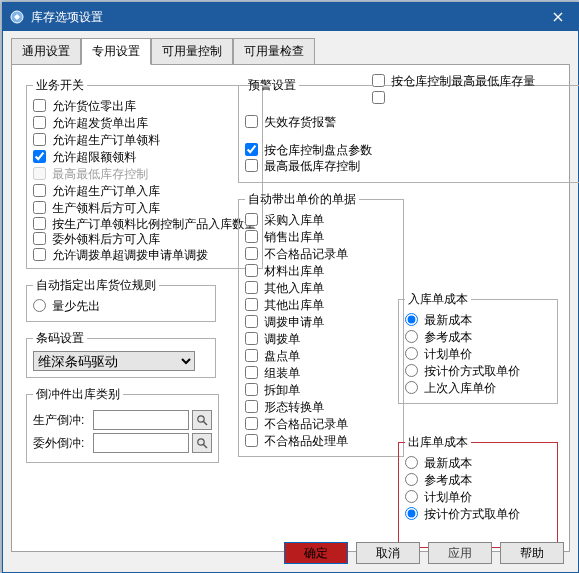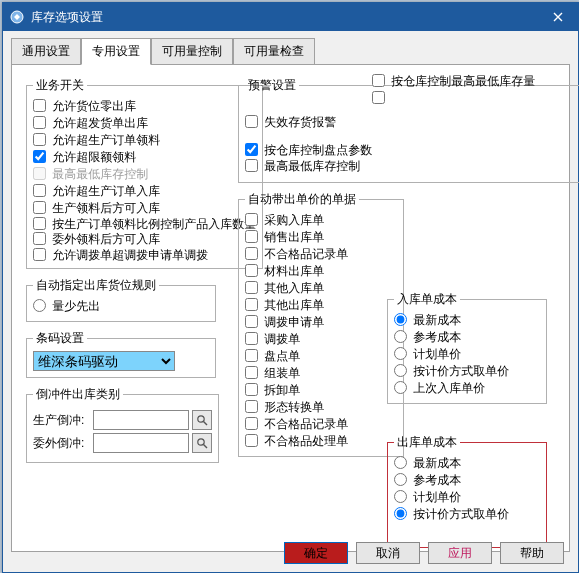--- a/index.html
+++ b/index.html
@@ -16,31 +16,31 @@
   fieldset{border:1px solid #b0b0b0;margin:8px;padding:4px 6px 6px 6px}
   legend{font-size:12px;padding:0 3px}
   label.chk, label.rdo{display:block;line-height:17px;white-space:nowrap;cursor:pointer}
   label.chk input, label.rdo input{vertical-align:-2px;margin:0 3px 0 0}
   label.chk.disabled{color:#9e9e9e}
   label.chk.two{line-height:14px}
   .col{position:absolute}
   .colL{left:6px;top:4px;width:206px}
   .colM{left:218px;top:4px;width:190px}
   .colRtop{left:360px;top:8px;width:190px}
-  .colR{left:367px;top:218px;width:176px}
+  .colR{left:378px;top:218px;width:176px}
   .highlight{border:1px solid #c0303a}
   .row-small{display:flex;align-items:center;margin:3px 0}
   .row-small span{width:60px}
   .row-small input[type=text]{width:90px;height:18px;border:1px solid #888;padding:0 2px}
   .row-small .mag{width:18px;height:18px;border:1px solid #888;background:#e8e8e8;display:flex;align-items:center;justify-content:center;margin-left:3px;cursor:pointer}
-  select{width:142px;height:20px;border:1px solid #888;background:#7dd3fc}
+  select{width:162px;height:20px;border:1px solid #888;background:#e5e5e5}
   .buttons{position:absolute;right:14px;bottom:8px;display:flex;gap:8px}
   .btn{width:64px;height:22px;border:1px solid #888;background:#e6e6e6;cursor:pointer;font-size:12px;font-family:inherit}
   .btn.primary{border:1px solid #0067c0;background:#b91c1c}
-  .btn.disabled{color:#be185d}
+  .btn.disabled{color:#404040}
   svg{display:block}
 </style>
 </head>
 <body>
 
 <div class="window">
   <div class="titlebar">
     <span class="ticon">
       <svg width="14" height="14" viewBox="0 0 14 14">
           <circle cx="7" cy="7" r="6" fill="#7fb4e8" stroke="#fff"></circle>

